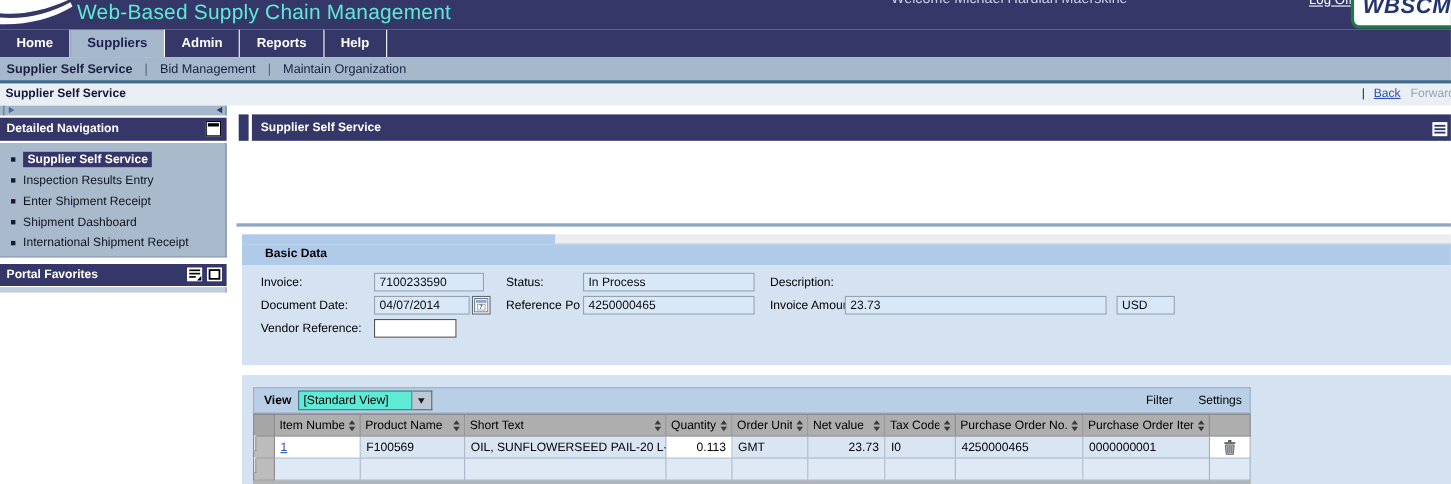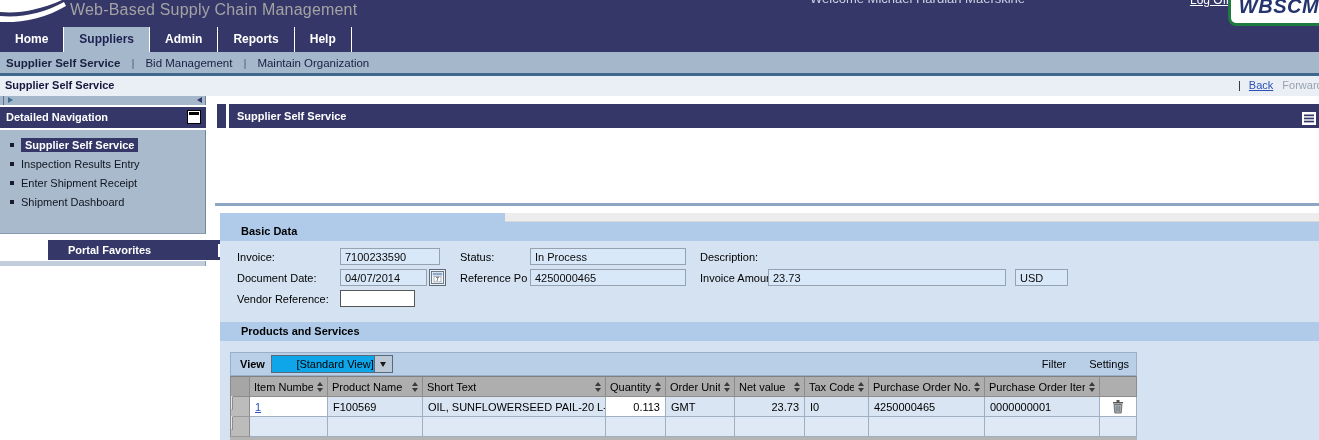--- a/index.html
+++ b/index.html
@@ -2,21 +2,21 @@
 <html><head>
 <meta charset="utf-8">
 <style>
   * { margin:0; padding:0; box-sizing:border-box; }
   body { font-family:"Liberation Sans", sans-serif; background:#fff; }
   #root { position:relative; width:1319px; height:440px; overflow:hidden; background:#fff; font-size:11px; color:#000; }
 
   
   .banner { position:absolute; left:0; top:0; width:1319px; height:27px; background:#343768; overflow:hidden; }
   .logo { position:absolute; left:0; top:0; }
-  .app-title { position:absolute; left:70px; top:1px; color:#a3a3a3; font-size:16px; letter-spacing:.2px; }
+  .app-title { position:absolute; left:70px; top:1px; color:#5eead4; font-size:19px; letter-spacing:.2px; }
   .welcome { position:absolute; left:810px; top:-9px; color:#CDD1E4; font-size:13px; white-space:nowrap; }
   .logoff { position:absolute; left:1190px; top:-7px; color:#fff; font-size:12px; text-decoration:underline; cursor:pointer; }
   .badge { position:absolute; left:1228px; top:-14px; width:102px; height:40px; background:#fff; border:3px solid #1E7A40; border-radius:8px; color:#24356E; font-size:20px; font-weight:bold; font-style:italic; display:flex; align-items:center; justify-content:center; letter-spacing:.5px; }
 
   
   .main-nav { position:absolute; left:0; top:27px; width:1319px; height:25px; background:#343768; display:flex; }
   .nav-tab { height:25px; line-height:25px; padding:0 15px; color:#fff; font-weight:bold; font-size:12px; border-right:1px solid #fff; cursor:pointer; white-space:nowrap; }
   .nav-tab.active { background:#A5B7CB; color:#1E2150; }
 
   
@@ -41,21 +41,21 @@
 
   .dn-header { position:absolute; left:0; top:107px; width:206px; height:21px; background:#343768; color:#fff; font-weight:bold; line-height:21px; padding-left:6px; }
   .min-box { position:absolute; right:5px; top:3px; width:14px; height:14px; background:#fff; border:1px solid #000; cursor:pointer; }
   .min-box::after { content:""; position:absolute; left:1px; right:1px; top:1px; height:3px; background:#000; }
 
   .dn-body { position:absolute; left:0; top:130px; width:206px; height:104px; background:#A9BACD; border-right:1px solid #6E86A0; border-bottom:1px solid #8A9AB0; padding-top:5px; }
   .dn-item { display:flex; align-items:center; height:19px; padding-left:10px; color:#10141E; cursor:pointer; }
   .bullet { width:4px; height:4px; background:#1A1A2E; margin-right:7px; flex:none; }
   .dn-item.selected .dn-label { background:#343768; color:#fff; font-weight:bold; padding:1px 4px; }
 
-  .pf-header { position:absolute; left:0; top:240px; width:206px; height:20px; background:#343768; color:#fff; font-weight:bold; line-height:20px; padding-left:20px;margin-left:48px; }
+  .pf-header { position:absolute; left:0; top:240px; width:206px; height:20px; background:#343768; color:#fff; font-weight:bold; line-height:20px; padding-left:6px; }
   .pf-icons { position:absolute; right:4px; top:3px; display:flex; gap:4px; }
   .pf-icons span { cursor:pointer; display:block; }
   .pf-strip { position:absolute; left:0; top:261px; width:206px; height:5px; background:#C2CEDC; border-right:1px solid #8A9AB0; }
 
   
   .iview-accent { position:absolute; left:217px; top:104px; width:9px; height:24px; background:#343768; }
   .iview-header { position:absolute; left:229px; top:104px; width:1090px; height:24px; background:#343768; color:#fff; font-weight:bold; line-height:24px; padding-left:8px; }
   .menu-icon { position:absolute; right:3px; top:5px; cursor:pointer; }
 
   
@@ -79,21 +79,21 @@
   .ps-body { position:absolute; left:220px; top:341px; width:1099px; height:99px; background:#D4E2F1; }
 
   .f-label { position:absolute; color:#000; }
   .f-input { position:absolute; height:17px; border:1px solid #96A2B0; background:#D9E8F8; color:#0A0A0A; padding:0 4px; display:flex; align-items:center; overflow:hidden; white-space:nowrap; }
   .f-input.editable { background:#fff; border:1px solid #565656; }
   .cal-btn { position:absolute; width:17px; height:17px; background:#EDF1F5; border:1px solid #5A6A7A; display:flex; align-items:center; justify-content:center; cursor:pointer; }
 
   
   .view-toolbar { position:absolute; left:230px; top:352px; width:907px; height:24px; background:#B9CFE7; border:1px solid #9AAEC6; display:flex; align-items:center; }
   .view-label { font-weight:bold; margin-left:9px; }
-  .view-select { margin-left:6px; width:104px; height:18px; background:#0ea5e9; border:1px solid #5A6A7A; line-height:16px; padding-left:4px; cursor:pointer; overflow:hidden; white-space:nowrap;text-align:right; }
+  .view-select { margin-left:6px; width:104px; height:18px; background:#5eead4; border:1px solid #5A6A7A; line-height:16px; padding-left:4px; cursor:pointer; overflow:hidden; white-space:nowrap; }
   .view-btn { width:18px; height:18px; background:#BCC8D6; border:1px solid #5A6A7A; border-left:none; display:flex; align-items:center; justify-content:center; cursor:pointer; }
   .dd-tri { width:0; height:0; border-left:3.5px solid transparent; border-right:3.5px solid transparent; border-top:5px solid #1A1A1A; }
   .toolbar-right { margin-left:auto; margin-right:7px; display:flex; gap:12px; }
   .toolbar-right span { cursor:pointer;padding-left:11px; }
 
   
   .tbl { position:absolute; left:230px; top:376px; width:907px; }
   .t-row { display:flex; }
   .hc { height:21px; background:#AEAEAE; border-top:1px solid #808080; border-right:1px solid #8C8C8C; border-bottom:1px solid #8C8C8C; display:flex; align-items:center; justify-content:space-between; padding:0 4px; cursor:pointer; }
   .hc:first-child, .sel { border-left:1px solid #8C8C8C; }
@@ -179,20 +179,24 @@
       <span class="dn-label">Inspection Results Entry</span>
     </div>
     <div class="dn-item">
       <span class="bullet"></span>
       <span class="dn-label">Enter Shipment Receipt</span>
     </div>
     <div class="dn-item">
       <span class="bullet"></span>
       <span class="dn-label">Shipment Dashboard</span>
     </div>
+    <div class="dn-item">
+      <span class="bullet"></span>
+      <span class="dn-label">International Shipment Receipt</span>
+    </div>
   </div>
 
   <div class="pf-header">
     <span>Portal Favorites</span>
     <span class="pf-icons">
       <span>
         <svg width="14" height="13">
             <rect width="14" height="13" fill="#fff"></rect>
             <rect x="2" y="2" width="10" height="1.5" fill="#000"></rect>
             <rect x="2" y="5" width="10" height="1.5" fill="#000"></rect>
@@ -251,23 +255,20 @@
     <span class="f-label" style="left:240px; top:31px;">Reference Po No.:</span>
     <div class="f-input" style="left:310px; top:28px; width:156px;">4250000465</div>
     <span class="f-label" style="left:480px; top:31px;">Invoice Amount:</span>
     <div class="f-input" style="left:548px; top:28px; width:238px;">23.73</div>
     <div class="f-input" style="left:795px; top:28px; width:53px;">USD</div>
 
     <span class="f-label" style="left:17px; top:52px;">Vendor Reference:</span>
     <div class="f-input editable" style="left:120px; top:49px; width:75px;"></div>
   </div>
 
-  <div class="section-header ps-header">
-    <span>Products and Services</span>
-  </div>
   <div class="ps-body"></div>
 
   <div class="view-toolbar">
     <span class="view-label">View</span>
     <span class="view-select">[Standard View]</span>
     <span class="view-btn">
         <span class="dd-tri"></span>
       </span>
     <span class="toolbar-right">
       <span>Filter</span>

